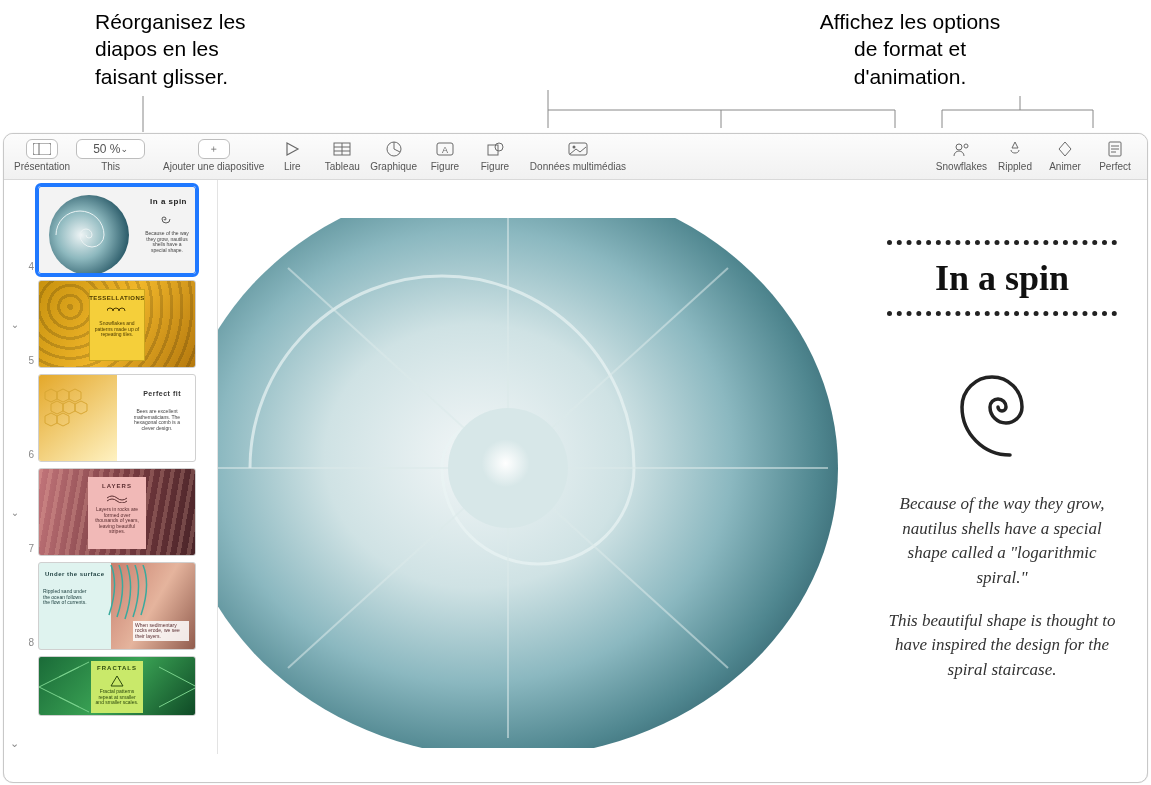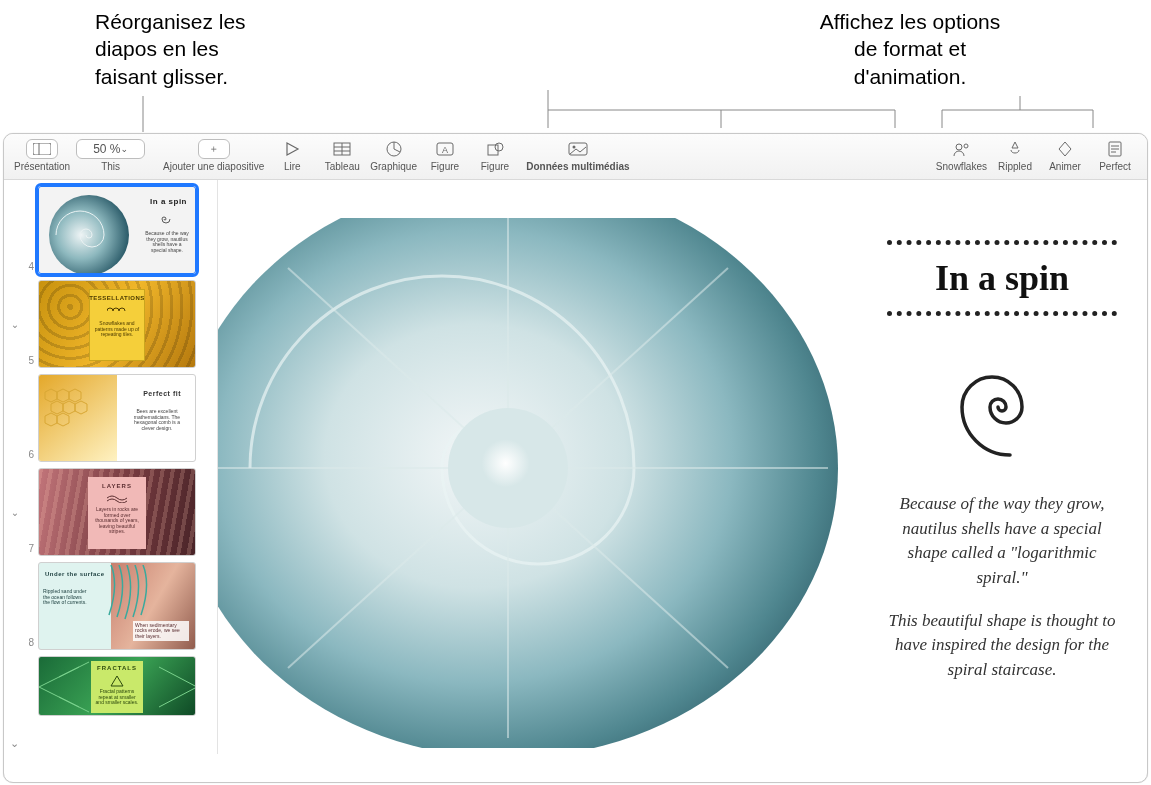--- a/index.html
+++ b/index.html
@@ -334,21 +334,21 @@
     <div class="tb-btn nochrome">
       <div class="ico">
         <svg width="18" height="16">
             <rect x="2" y="4" width="10" height="10" fill="none" stroke="#6a6a6a"></rect>
             <circle cx="13" cy="6" r="4" fill="none" stroke="#6a6a6a"></circle>
           </svg>
       </div>
       <span>Figure</span>
     </div>
 
-    <div class="tb-btn nochrome" style="min-width:110px;font-weight:bold;">
+    <div class="tb-btn nochrome" style="min-width:110px;">
       <div class="ico">
         <svg width="20" height="14">
             <rect x="1" y="1" width="18" height="12" fill="none" stroke="#6a6a6a" rx="2"></rect>
             <circle cx="6" cy="5" r="1.5" fill="#6a6a6a"></circle>
             <path d="M2 12 L8 7 L12 10 L18 5" fill="none" stroke="#6a6a6a"></path>
           </svg>
       </div>
       <span>Données multimédias</span>
     </div>
 

